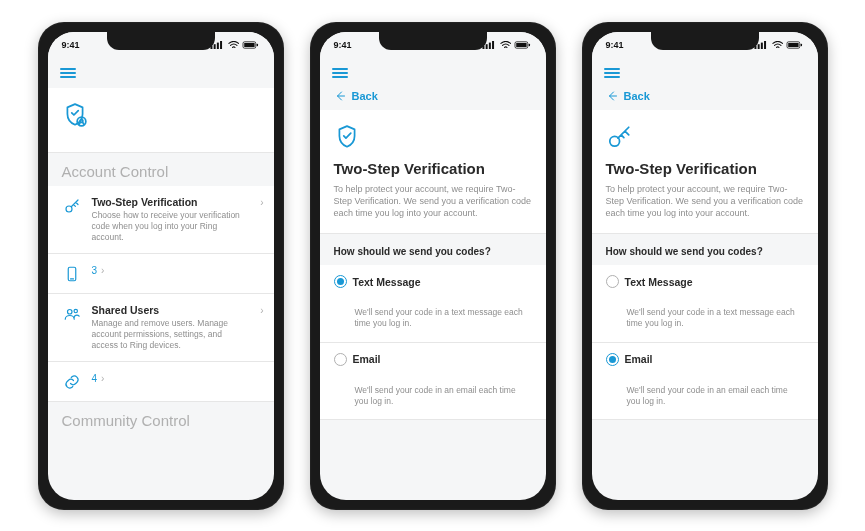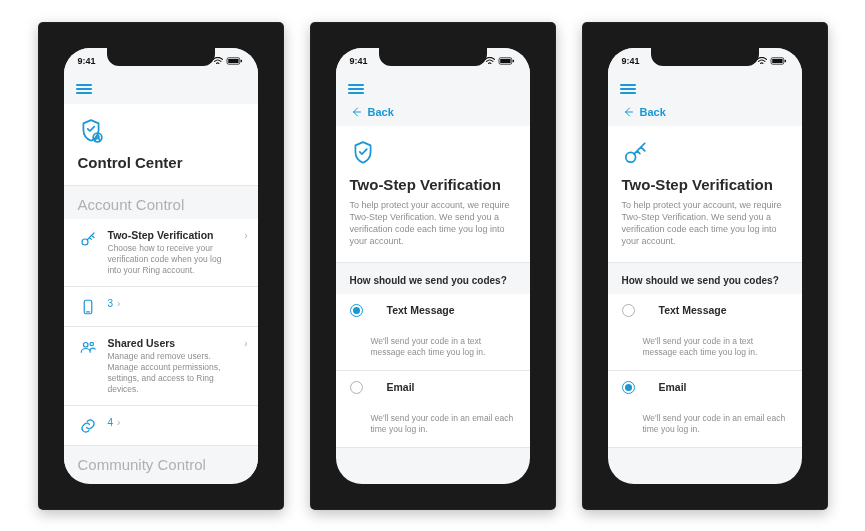--- a/index.html
+++ b/index.html
@@ -25,22 +25,22 @@
     display: flex;
     gap: 26px;
     padding: 22px 30px;
     justify-content: center;
     align-items: flex-start;
   }
   .phone {
     width: 246px;
     height: 488px;
     background: var(--phone-border);
-    border-radius: 5px;
-    padding: 26px;
+    border-radius: 26px;
+    padding: 10px;
     box-shadow: 0 4px 14px rgba(0,0,0,0.25), inset 0 0 2px rgba(255,255,255,0.15);
     position: relative;
   }
   .screen {
     width: 100%;
     height: 100%;
     background: var(--page-bg);
     border-radius: 26px;
     overflow: hidden;
     position: relative;
@@ -124,21 +124,21 @@
   .list-item .li-trail { display:flex; align-items:center; gap:4px; font-size:10px; color: var(--accent); padding-top:1px; }
   .chev { color: var(--faint); font-size:10px; }
   
   .question { font-size: 10px; font-weight:700; color: var(--text-dark); padding: 12px 14px 8px 14px; background: var(--page-bg); }
   
   .options { background: #ffffff; }
   .option {
     padding: 10px 14px 12px 14px;
     border-bottom: 1px solid var(--divider);
   }
-  .opt-head { display:flex; align-items:center; gap:24px; }
+  .opt-head { display:flex; align-items:center; gap:6px; }
   .radio {
     width: 13px; height: 13px; border-radius:50%;
     border: 1.5px solid var(--faint);
     display:flex; align-items:center; justify-content:center;
     flex: 0 0 13px;
   }
   .radio.selected { border-color: var(--accent); }
   .radio.selected::after { content:""; width:7px; height:7px; border-radius:50%; background: var(--accent); }
   .opt-title { font-size: 10.5px; font-weight:700; color: var(--text-dark); }
   .opt-desc { font-size: 8.5px; color: var(--text-gray); line-height:1.3; margin: 19px 0 0 21px; }
@@ -185,21 +185,20 @@
 
       <div class="hero">
         <div class="icon-wrap">
           <svg width="26" height="26" viewBox="0 0 24 24" class="stroke-accent">
             <path d="M12 2 L19 5 V11 C19 16 15.5 19.5 12 21 C8.5 19.5 5 16 5 11 V5 Z"></path>
             <path d="M9 10 L11 12 L15 8"></path>
             <circle cx="18" cy="18" r="4"></circle>
             <path d="M18 16.2 a1.3 1.3 0 1 0 0.01 0 M15.8 20.5 c0.4-1.4 1.3-2 2.2-2 s1.8 0.6 2.2 2"></path>
           </svg>
         </div>
-        <h1>Control Center</h1>
       </div>
 
       <div class="section-label">Account Control</div>
 
       <div class="list">
 
         <div class="list-item">
           <div class="li-icon">
             <svg width="18" height="18" viewBox="0 0 24 24" class="stroke-accent">
                 <circle cx="8" cy="16" r="4"></circle>

